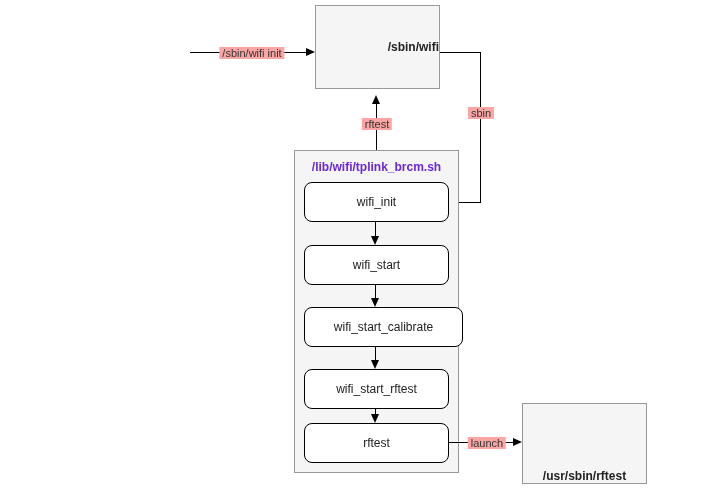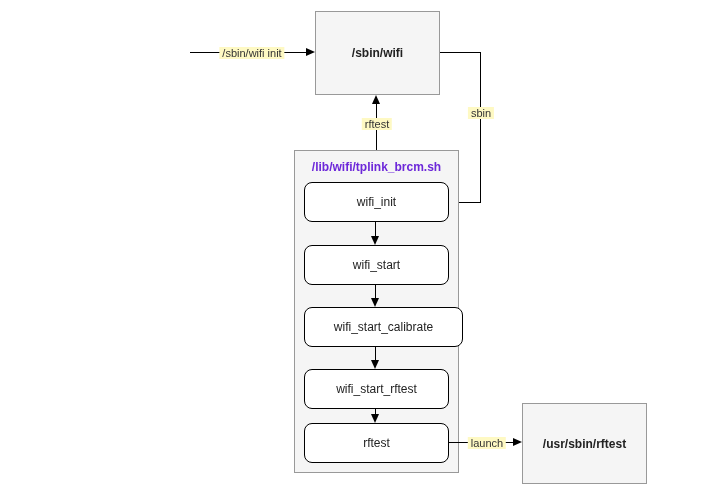--- a/index.html
+++ b/index.html
@@ -52,38 +52,38 @@
   .lh { position: absolute; height: 0; border-top: 1.5px solid #000000; }
   .lv { position: absolute; width: 0; border-left: 1.5px solid #000000; }
   .ah { position: absolute; width: 0; height: 0; }
   .ah-right { border-top: 4.5px solid transparent; border-bottom: 4.5px solid transparent; border-left: 9px solid #000000; }
   .ah-left  { border-top: 4.5px solid transparent; border-bottom: 4.5px solid transparent; border-right: 9px solid #000000; }
   .ah-up    { border-left: 4.5px solid transparent; border-right: 4.5px solid transparent; border-bottom: 9px solid #000000; }
   .ah-down  { border-left: 4.5px solid transparent; border-right: 4.5px solid transparent; border-top: 9px solid #000000; }
   .elabel {
     position: absolute;
     transform: translate(-50%, -50%);
-    background: #fef9c3;
+    background: #fca5a5;
     padding: 0 3px;
     font-size: 11px;
     color: #333333;
     white-space: nowrap;
   }
 </style>
 </head>
 <body>
 
 <div id="canvas">
 
 
   <div class="lh" style="left:190px; top:52px; width:116px;"></div>
   <div class="ah ah-right" style="left:306px; top:48px;"></div>
   <span class="elabel" style="left:252px; top:53px;">/sbin/wifi init</span>
 
-  <div class="node" style="left:315px; top:11px; width:125px; height:84px;">
+  <div class="node" style="left:315px; top:5px; width:125px; height:84px;justify-content:flex-end;">
     <span>/sbin/wifi</span>
   </div>
 
   <div class="lh" style="left:440px; top:52px; width:41px;"></div>
   <div class="lv" style="left:480px; top:52px; height:151px;"></div>
   <div class="lh" style="left:457px; top:202px; width:24px;"></div>
   <div class="ah ah-left" style="left:449px; top:198px;"></div>
   <span class="elabel" style="left:481px; top:113px;">sbin</span>
 
   <div class="lv" style="left:376px; top:97px; height:53px;"></div>
@@ -119,17 +119,17 @@
   <div class="lv" style="left:375px; top:347px; height:14px;"></div>
   <div class="ah ah-down" style="left:371px; top:360px;"></div>
 
   <div class="lv" style="left:375px; top:409px; height:6px;"></div>
   <div class="ah ah-down" style="left:371px; top:414px;"></div>
 
   <div class="lh" style="left:449px; top:442px; width:64px;"></div>
   <div class="ah ah-right" style="left:513px; top:438px;"></div>
   <span class="elabel" style="left:487px; top:443px;">launch</span>
 
-  <div class="node" style="left:522px; top:403px; width:125px; height:81px;">
+  <div class="node" style="left:522px; top:403px; width:125px; height:81px;align-items:flex-end;">
     <span>/usr/sbin/rftest</span>
   </div>
 
 </div>
 
 </body></html>

